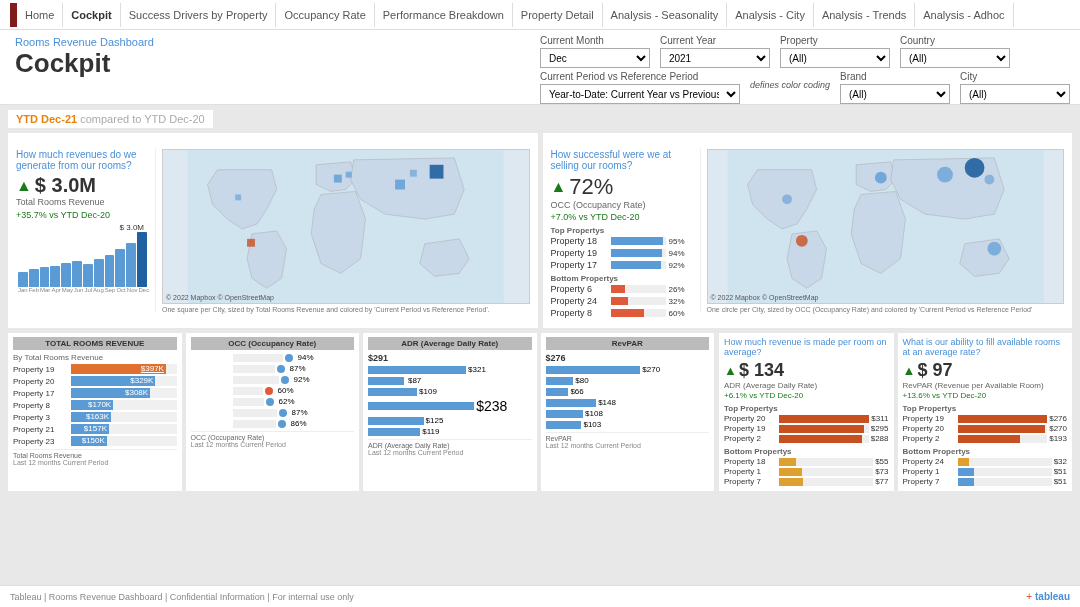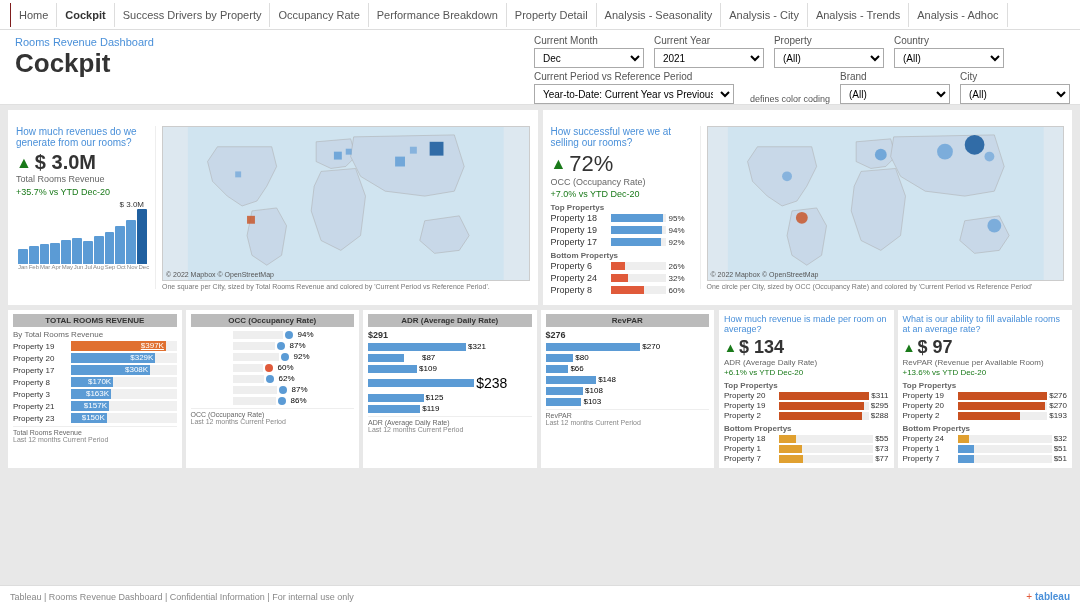--- a/index.html
+++ b/index.html
@@ -2,21 +2,21 @@
 <html><head>
   <meta charset="utf-8">
   <style>
     * { box-sizing: border-box; margin: 0; padding: 0; }
     body { font-family: Arial, sans-serif; font-size: 11px; background: #f5f5f5; width: 1080px; height: 607px; overflow: hidden; }
     
     
     .nav-bar { background: #fff; border-bottom: 1px solid #ddd; padding: 0 10px; display: flex; align-items: center; height: 30px; }
     .nav-item { padding: 6px 8px; font-size: 11px; color: #555; cursor: pointer; border-right: 1px solid #ddd; white-space: nowrap; }
     .nav-item.active { font-weight: bold; color: #333; }
-    .nav-item:first-child { border-left: 1px solid #7f1d1d; }
+    .nav-item:first-child { border-left: 7px solid #7f1d1d; }
     
     
     .header-area { background: #fff; padding: 6px 15px 8px; border-bottom: 1px solid #e0e0e0; }
     .rooms-revenue-label { color: #4a90d9; font-size: 11px; margin-bottom: 2px; }
     .cockpit-title { font-size: 26px; font-weight: bold; color: #333; line-height: 1; }
     .filter-group { display: flex; flex-direction: column; }
     .filter-label { font-size: 10px; color: #555; margin-bottom: 2px; }
     .filter-select { font-size: 10px; border: 1px solid #aaa; background: #fff; padding: 2px 4px; width: 110px; height: 20px; cursor: pointer; }
     .filter-select.wide { width: 140px; }
     .ytd-text { font-size: 11px; color: #e8820c; font-weight: bold; }
@@ -50,21 +50,21 @@
     .footer { background: #fff; border-top: 1px solid #ddd; padding: 3px 10px; font-size: 9px; color: #888; display: flex; align-items: center; justify-content: space-between; height: 22px; }
     
     
     .clearfix::after { content: ''; display: table; clear: both; }
     
     .prop-row-sm { display: flex; align-items: center; margin-bottom: 1px; }
     .prop-name-sm { font-size: 8px; color: #333; width: 55px; flex-shrink: 0; }
     .prop-bar-sm { height: 8px; }
     .prop-val-sm { font-size: 8px; color: #333; margin-left: 2px; }
     
-    .divider-text { font-size: 9px; color: #555; align-self: flex-end; padding-bottom: 0; margin-left: 6px; }
+    .divider-text { font-size: 9px; color: #555; font-style: italic; align-self: flex-end; padding-bottom: 14px; }
   </style>
 </head>
 <body>
 
 <div>
 
   <div class="nav-bar">
     <div class="nav-item">Home</div>
     <div class="nav-item active">Cockpit</div>
     <div class="nav-item">Success Drivers by Property</div>
@@ -130,20 +130,24 @@
             <option>(All)</option>
           </select>
         </div>
       </div>
     </div>
   </div>
 
   <div style="background:#e8e8e8; padding:5px 8px; height:480px; overflow:hidden;">
     
     
+    <div style="background:#fff; padding:3px 8px; margin-bottom:5px; display:inline-block;">
+      <span class="ytd-text">YTD Dec-21</span>
+      <span class="ytd-text" style="color:#888; font-size:10px; font-weight:normal;"> <span>compared to YTD Dec-20</span></span>
+    </div>
 
     
     <div style="display:grid; grid-template-columns:1fr 1fr; gap:5px; height:195px;">
 
       <div class="panel" style="display:flex; gap:0;">
 
         <div style="width:140px; flex-shrink:0; border-right:1px solid #eee; padding-right:6px;">
           <div class="panel-title">How much revenues do we generate from our rooms?</div>
           <div style="display:flex; align-items:center; gap:3px;">
             <span style="color:#1a7a1a; font-size:16px;">▲</span>
@@ -409,21 +413,21 @@
           </div>
         </div>
 
         <div class="panel" style="padding:4px 5px;">
           <div style="background:#bbb; padding:2px 3px; text-align:center; font-size:8px; font-weight:bold; color:#333; margin-bottom:3px;">ADR (Average Daily Rate)</div>
           <div style="font-size:9px; font-weight:bold; color:#333; margin-bottom:2px;">$291</div>
           <div style="display:flex; align-items:center; gap:2px; margin-bottom:2px;">
             <span style="width:60%; height:8px; background:#5b9bd5; display:block;"></span>
             <span style="font-size:8px;">$321</span>
           </div>
-          <div style="display:flex; align-items:center; gap:18px; margin-bottom:2px;">
+          <div style="display:flex; align-items:center; gap:4px; margin-bottom:2px;">
             <span style="width:22%; height:8px; background:#5b9bd5; display:block;"></span>
             <span style="font-size:8px;">$87</span>
           </div>
           <div style="display:flex; align-items:center; gap:2px; margin-bottom:2px;">
             <span style="width:30%; height:8px; background:#5b9bd5; display:block;"></span>
             <span style="font-size:8px;">$109</span>
           </div>
           <div style="display:flex; align-items:center; gap:2px; margin-bottom:2px;">
             <span style="width:65%; height:8px; background:#5b9bd5; display:block;"></span>
             <span style="font-size:14px;text-align:right;">$238</span>

